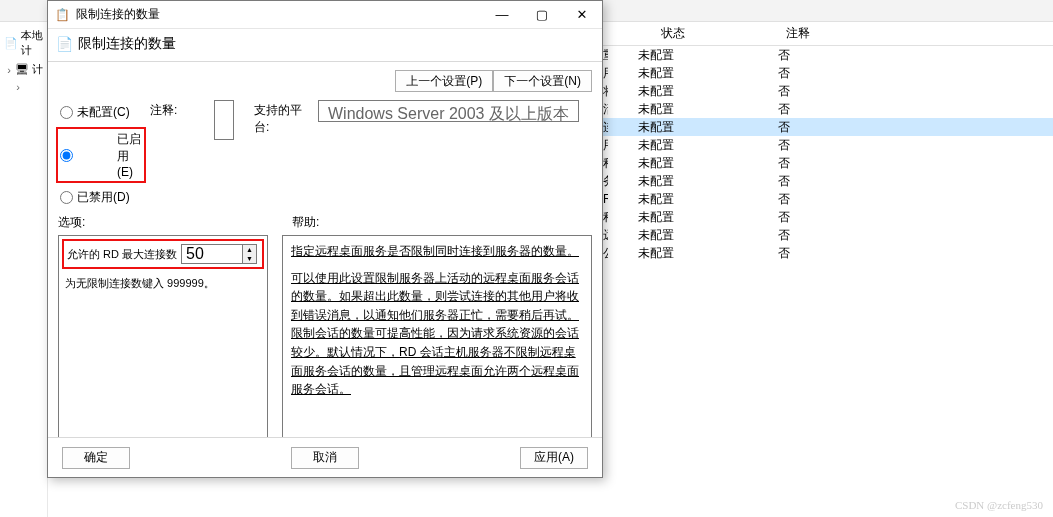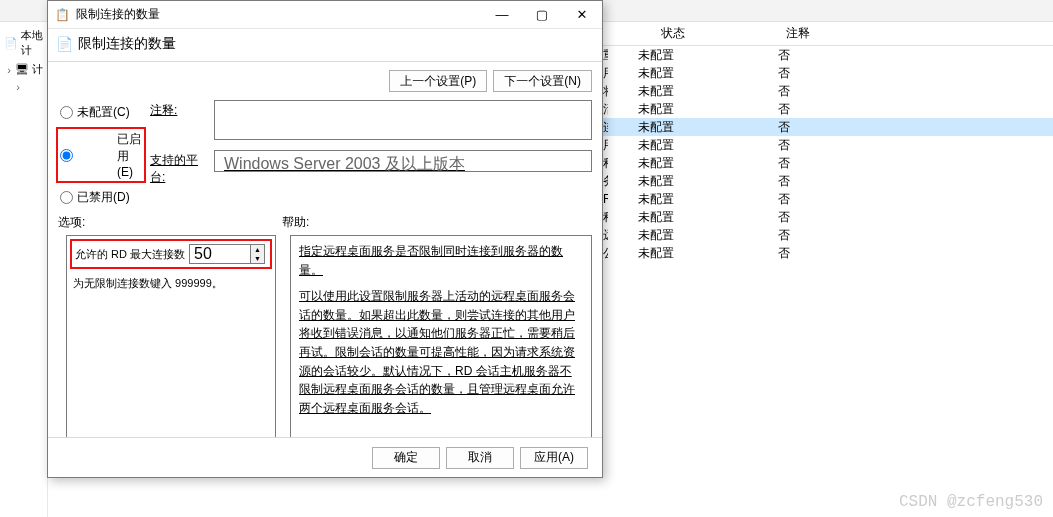--- a/index.html
+++ b/index.html
@@ -14,55 +14,55 @@
     .list-header { display: flex; height: 24px; border-bottom: 1px solid #e0e0e0; align-items: center; padding-left: 560px; }
     .list-header .col { padding: 0 8px; }
     .col-state { width: 130px; text-align: center; }
     .col-note { width: 120px; text-align: center; }
     .list-body { }
     .list-row { display: flex; height: 18px; align-items: center; }
     .list-row.selected { background: #cce8ff; }
     .list-row .cell-name { width: 560px; padding-left: 560px; white-space: nowrap; }
     .list-row .cell-state { width: 130px; text-align: left; padding-left: 30px; }
     .list-row .cell-note { width: 120px; text-align: left; padding-left: 40px; }
-    .watermark { position: absolute; right: 10px; bottom: 6px; color: #ccc; font-size: 16px; font-family: Liberation Mono, monospace; margin-top: 28px; }
+    .watermark { position: absolute; right: 10px; bottom: 6px; color: #ccc; font-size: 11px; font-family: Liberation Serif, serif; margin-top: 28px; }
 
     .dialog { position: absolute; left: 47px; top: 0; width: 556px; height: 478px; background: #fff; border: 1px solid #7a7a7a; box-shadow: 3px 3px 10px rgba(0,0,0,.25); z-index: 10; display: flex; flex-direction: column; }
     .titlebar { height: 28px; display: flex; align-items: center; background: #fff; border-bottom: 1px solid #e6e6e6; }
     .titlebar .title { flex: 1; padding-left: 8px; display: flex; align-items: center; gap: 6px; }
     .titlebar .win-ctrls { display: flex; }
     .win-btn { width: 40px; height: 28px; display: flex; align-items: center; justify-content: center; font-size: 13px; }
     .subhead { padding: 6px 10px 8px; font-size: 14px; border-bottom: 1px solid #d9d9d9; display: flex; align-items: center; gap: 6px; }
     .dlg-body { flex: 1; display: flex; flex-direction: column; padding: 8px 10px 0 10px; overflow: hidden; }
-    .nav-row { display: flex; justify-content: flex-end; gap: 6px; padding-bottom: 8px; }
+    .nav-row { display: flex; justify-content: flex-end; padding-bottom: 8px; }
     .nav-btn, .ok-btn { height: 22px; padding: 0 10px; background: #fdfdfd; border: 1px solid #adadad; font-size: 12px; display: inline-flex; align-items: center; }
     .ok-btn { width: 68px; justify-content: center; }
     .config-row { display: flex; gap: 6px; align-items: flex-start; }
     .radio-col { width: 86px; display: flex; flex-direction: column; gap: 6px; padding-top: 2px; }
     .radio-item { display: flex; align-items: center; gap: 4px; padding: 2px; }
     .radio-item.hl { outline: 2px solid #e11; outline-offset: 0; gap: 44px; }
     input[type=radio] { width: 13px; height: 13px; }
-    .config-right { flex: 1; display: flex; flex-direction: column; gap: 10px; text-decoration: underline; }
+    .config-right { flex: 1; display: flex; flex-direction: row; gap: 20px; }
     .labeled-field { display: flex; align-items: flex-start; gap: 6px; }
     .labeled-field label { width: 58px; padding-top: 2px; }
     .field-box { flex: 1; border: 1px solid #7a7a7a; background: #fff; height: 40px; padding: 2px 9px; font-size: 16px; overflow: hidden; }
     .field-box.small { height: 22px; padding-top: 3px; color: #666; }
-    .options-row { display: flex; gap: 14px; margin-top: 6px; }
+    .options-row { display: flex; gap: 24px; margin-top: 6px; }
     .options-row .lbl { width: 210px; }
     .boxes-row { display: flex; gap: 14px; align-items: flex-start; margin-top: 4px; flex: 1; min-height: 0; }
-    .opt-panel { width: 210px; border: 1px solid #7a7a7a; height: 250px; padding: 6px 6px; font-size: 11px; margin-left: 8px; }
+    .opt-panel { width: 210px; border: 1px solid #7a7a7a; height: 250px; padding: 6px 6px; font-size: 11px; }
     .opt-panel .hl-input { outline: 2px solid #e11; outline-offset: 1px; padding: 2px; display: flex; align-items: center; gap: 4px; }
     .opt-panel .line { margin-top: 10px; }
     .spinner-wrap { display: inline-flex; border: 1px solid #7a7a7a; height: 20px; width: 76px; }
     .spinner-wrap input { width: 60px; border: none; padding: 0 4px; font-size: 16px; outline: none; }
     .spin-btns { display: flex; flex-direction: column; border-left: 1px solid #7a7a7a; width: 16px; }
     .spin-btns span { flex: 1; font-size: 7px; display: flex; align-items: center; justify-content: center; background: #f0f0f0; }
     .help-panel { flex: 1; border: 1px solid #7a7a7a; height: 250px; padding: 6px 8px; font-size: 12px; line-height: 1.55; overflow: auto; }
     .help-panel p { margin-bottom: 8px; text-decoration: underline; }
-    .dlg-footer { height: 40px; display: flex; justify-content: flex-end; align-items: center; gap: 6px; padding: 0 14px; border-top: 1px solid #d9d9d9; }
+    .dlg-footer { height: 40px; display: flex; justify-content: space-between; align-items: center; gap: 16px; padding: 0 14px; border-top: 1px solid #d9d9d9; }
     .app-icon { display:inline-flex; width:14px; height:14px; align-items:center; justify-content:center; }
   </style>
 </head>
 <body>
 
 <div class="main-window">
   <div class="main-toolbar">
     <span class="ticon"></span>
   </div>
   <div class="sidebar">

